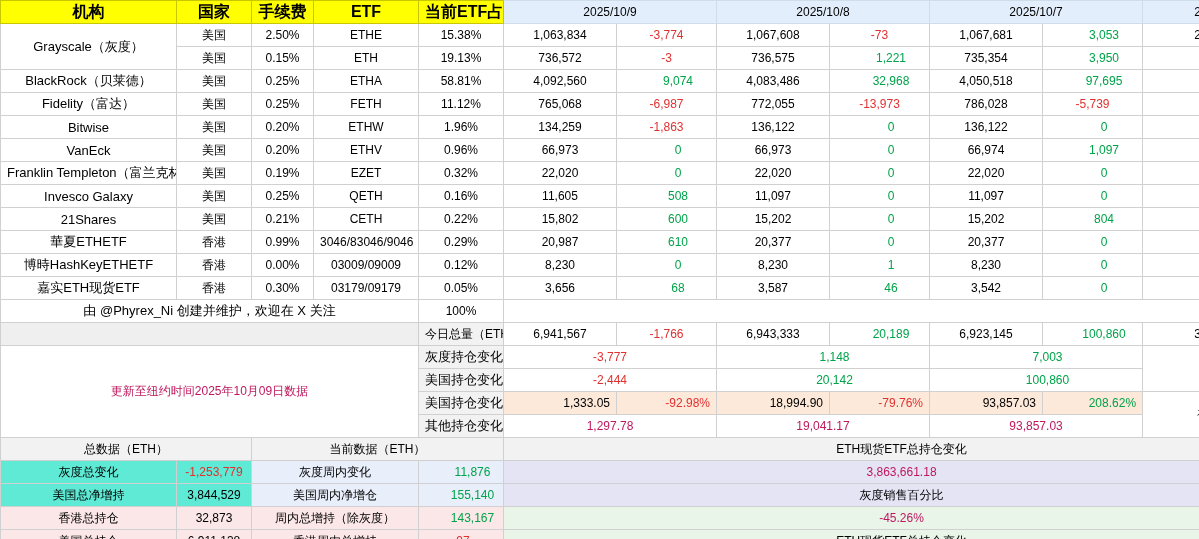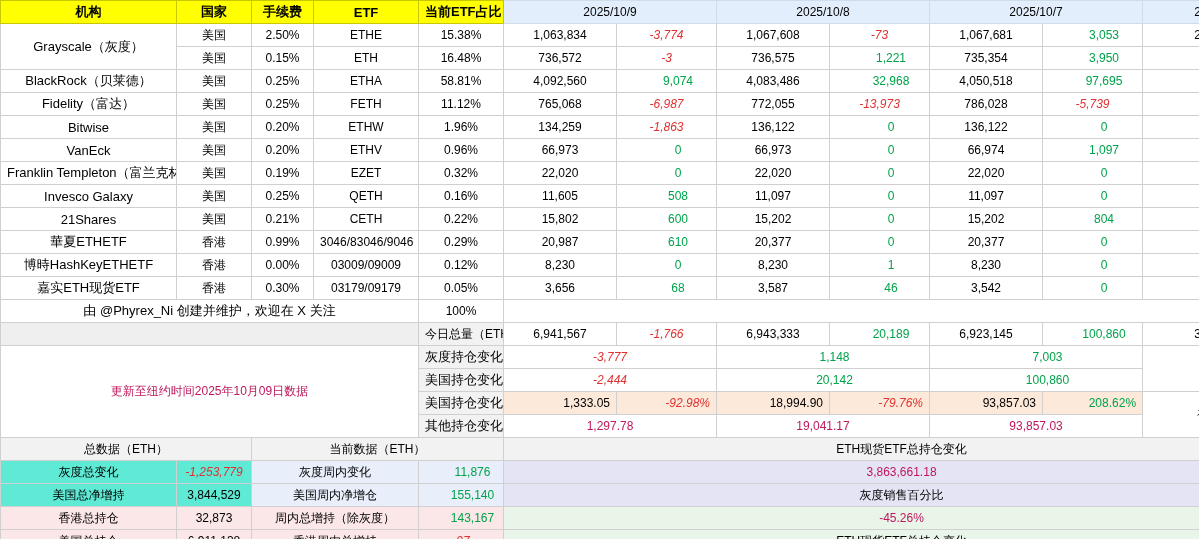--- a/index.html
+++ b/index.html
@@ -27,31 +27,31 @@
     height: 23px;
     font-weight: normal;
     text-align: center;
     white-space: nowrap;
     overflow: hidden;
     font-size: 12px;
   }
   .hdr-yellow {
     background: #ffff00;
     font-weight: bold;
-    font-size: 13px;
+    font-size: 16px;
     border: 1px solid #c8c800;
   }
   .hdr-blue {
     background: #e2eefb;
     font-weight: normal;
     font-size: 12px;
     border: 1px solid #cfdcea;
   }
   .green { color: #00a34a; padding-left: 29px; }
-  .red { color: #e03131; font-style: italic; }
+  .red { color: #e03131; }
   .blue-txt { color: #be185d; }
   .grey-band { background: #efefef; }
   .lightgrey { background: #f2f2f2; }
   .peach { background: #fde9d9; text-align: right; }
   .cream { background: #5eead4; }
   .lilac { background: #e4e4f5; }
   .palegreen { background: #e9f5e9; }
   .palepink { background: #fbe7e7; }
   .paleblue { background: #e8eefa; }
   .small { font-size: 13px; }
@@ -98,21 +98,21 @@
           <td>1,067,608</td>
           <td class="red">-73</td>
           <td>1,067,681</td>
           <td class="green">3,053</td>
           <td>2,770,089</td>
         </tr>
         <tr>
           <td>美国</td>
           <td>0.15%</td>
           <td>ETH</td>
-          <td>16.48%</td>
+          <td>19.13%</td>
           <td>736,572</td>
           <td class="red">-3</td>
           <td>736,575</td>
           <td class="green">1,221</td>
           <td>735,354</td>
           <td class="green">3,950</td>
           <td>287,873</td>
         </tr>
         <tr>
           <td class="small">BlackRock（贝莱德）</td>

